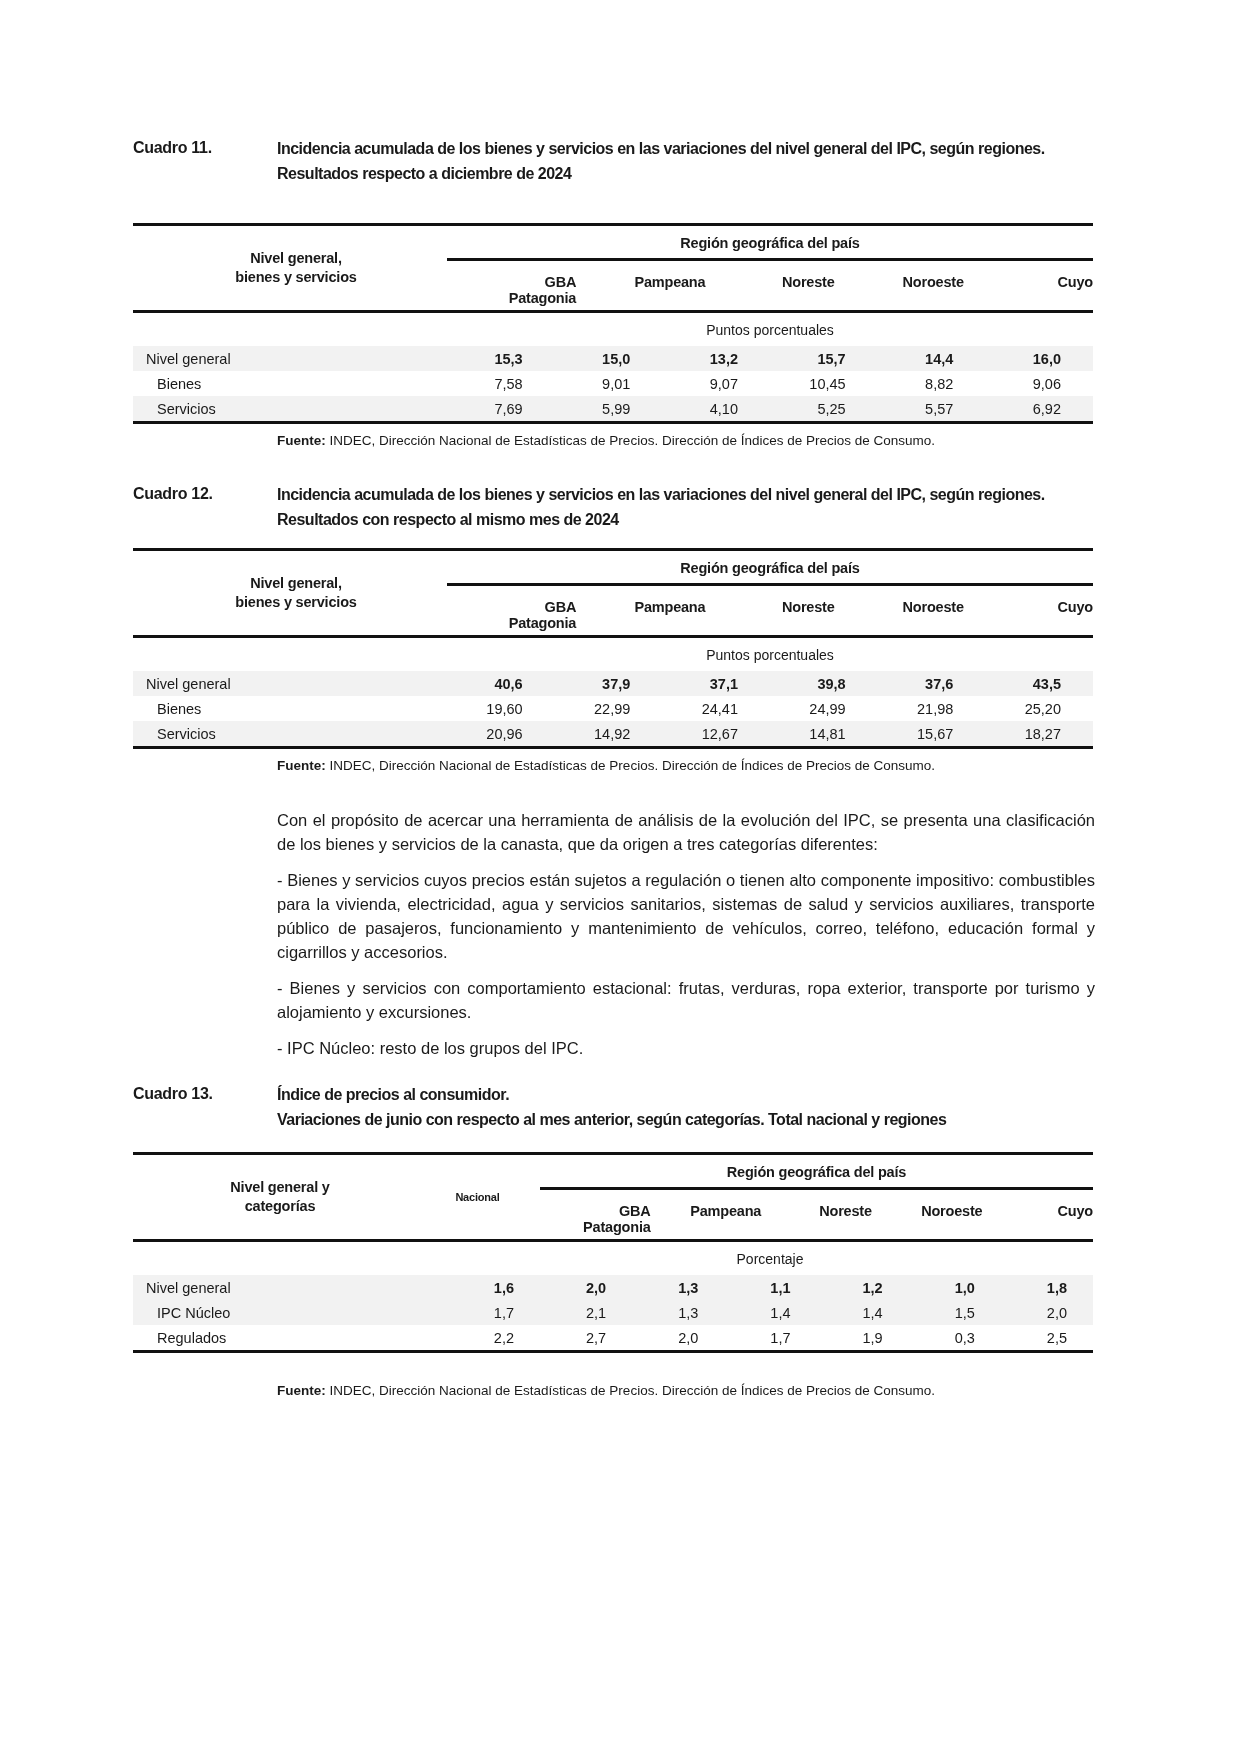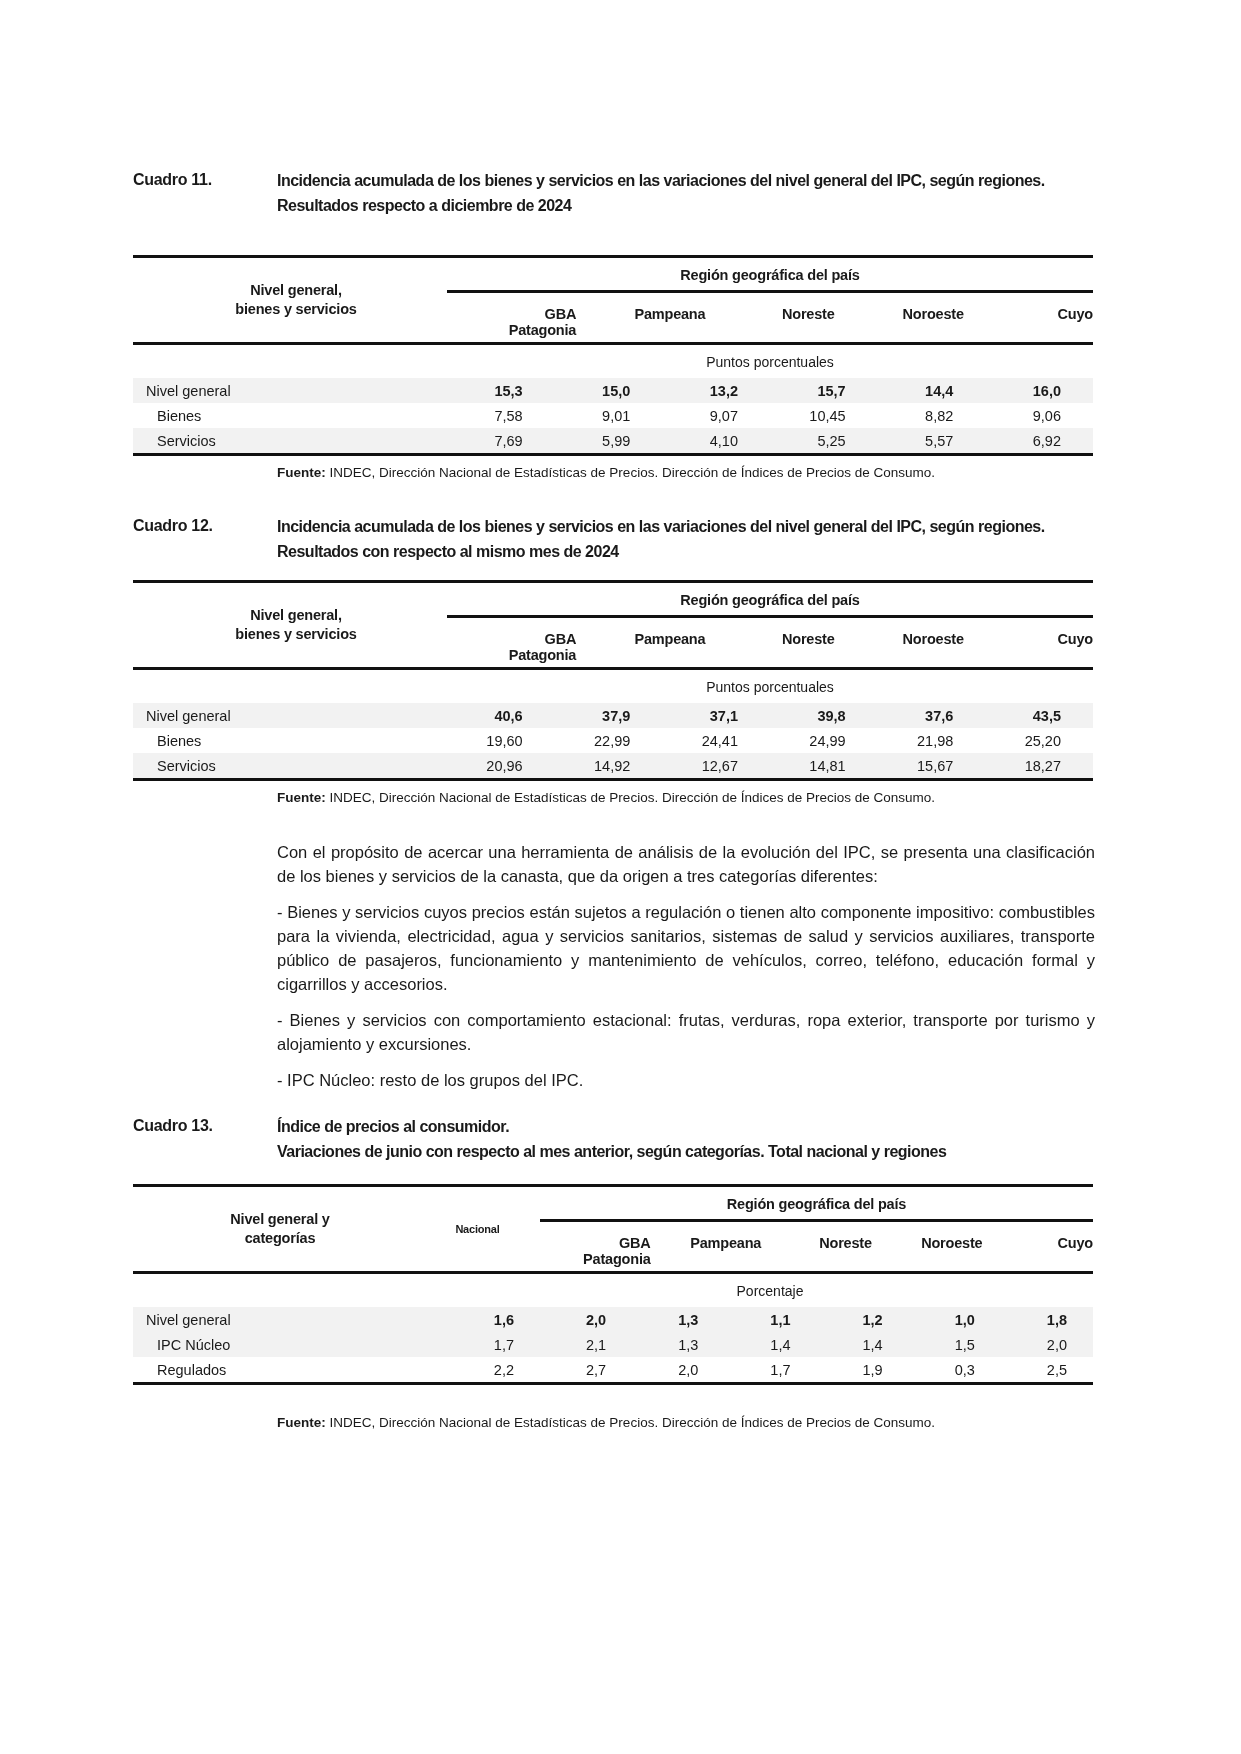--- a/index.html
+++ b/index.html
@@ -1,17 +1,17 @@
 <!DOCTYPE html>
 <html lang="es"><head>
 <meta charset="utf-8">
 <style>
   html,body{margin:0;padding:0;background:#fff;}
   .page{position:relative;width:1241px;height:1595px;background:#ffffff;overflow:hidden;
-        font-family:"Liberation Sans",sans-serif;color:#1a1a1a;margin-top:32px;}
+        font-family:"Liberation Sans",sans-serif;color:#1a1a1a;}
 
   
   .heading{position:absolute;left:133px;display:flex;}
   .code{width:144px;flex:none;font-weight:bold;font-size:16px;letter-spacing:-0.3px;line-height:24px;}
   .title{font-weight:bold;font-size:16px;letter-spacing:-0.5px;line-height:25px;}
   .tline{white-space:nowrap;}
 
   
   .tbl{position:absolute;left:133px;width:960px;border-top:3.5px solid #111;border-bottom:3.5px solid #111;}
   .thead{position:relative;height:84px;border-bottom:3px solid #111;}

